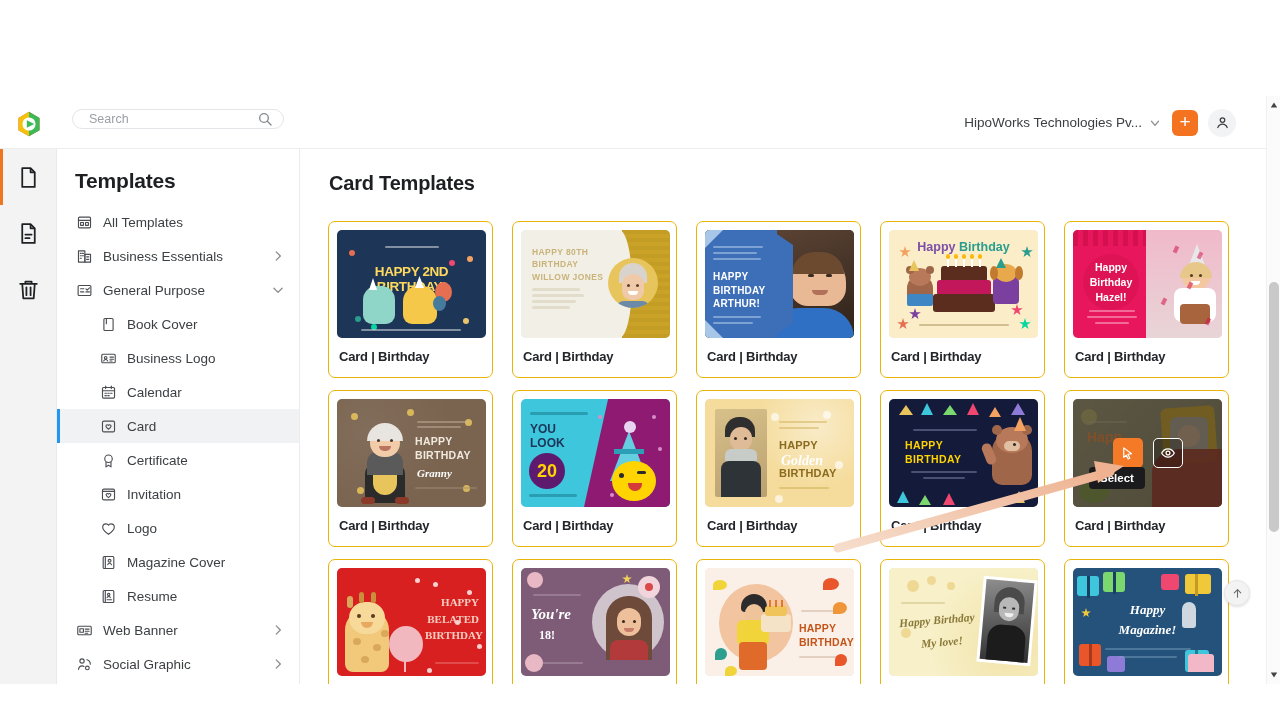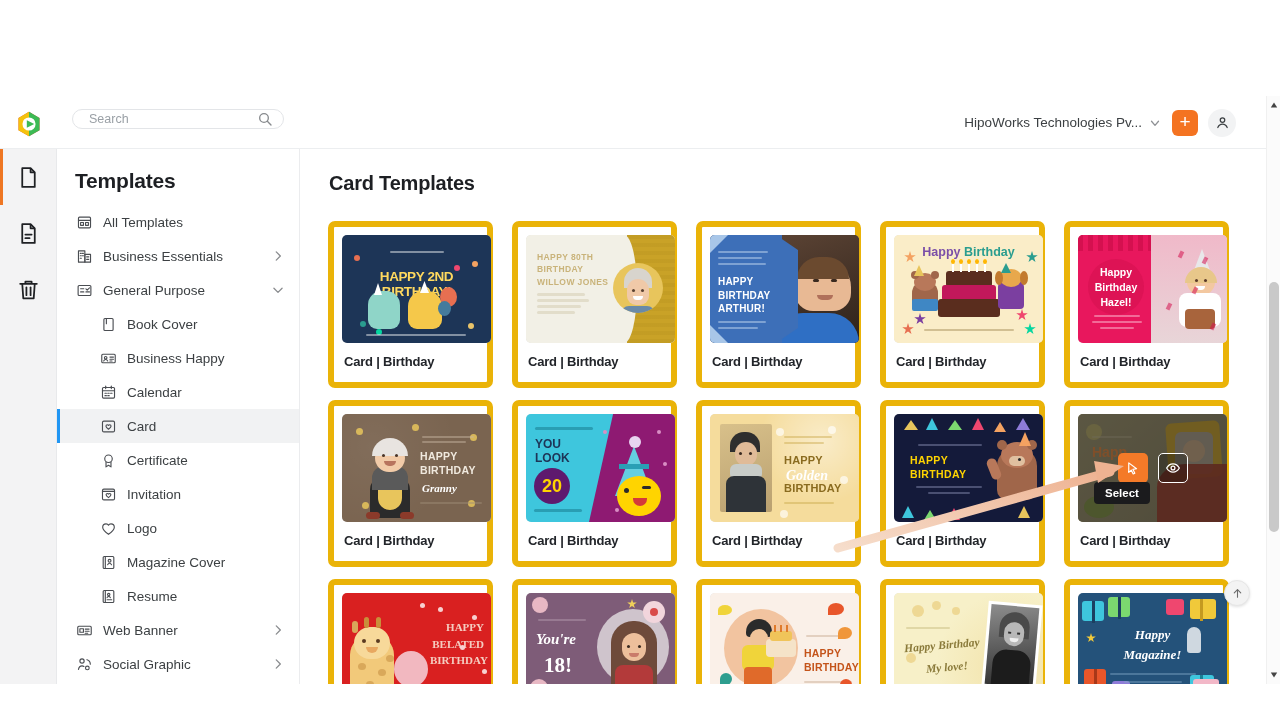--- a/index.html
+++ b/index.html
@@ -134,21 +134,21 @@
   }
   .grid {
     position: absolute; left: 28px; top: 72px;
     width: 920px;
     display: flex; flex-wrap: wrap;
     gap: 0px 0px;
   }
   .tcard {
     width: 165px; margin-right: 19px; margin-bottom: 12px;
     background: #fff;
-    border: 6px solid #eab308;
+    border: 1px solid #eab308;
     border-radius: 7px;
     padding: 8px 8px 0 8px;
     position: relative;
     cursor: pointer;
   }
   .tcard.last { margin-right: 0; }
   .thumb {
     width: 149px; height: 108px;
     border-radius: 5px; overflow: hidden;
     position: relative; background: #ddd;
@@ -363,21 +363,21 @@
           <span class="ni-icon">
             <svg viewBox="0 0 24 24" width="17" height="17" fill="none" stroke="#4a4d52" stroke-width="1.6" stroke-linejoin="round" stroke-linecap="round">
               <rect x="2.5" y="6" width="19" height="12" rx="1.5"></rect>
               <circle cx="8" cy="11" r="1.8"></circle>
               <path d="M5.2 15.4c.6-1.3 1.6-2 2.8-2s2.2.7 2.8 2"></path>
               <line x1="14" y1="10" x2="19" y2="10"></line>
               <line x1="14" y1="13" x2="19" y2="13"></line>
               <line x1="14" y1="15.6" x2="17" y2="15.6"></line>
             </svg>
           </span>
-          <span>Business Happy</span>
+          <span>Business Logo</span>
         </div>
         <div class="nav-item sub">
           <span class="ni-icon">
             <svg viewBox="0 0 24 24" width="17" height="17" fill="none" stroke="#4a4d52" stroke-width="1.6" stroke-linejoin="round" stroke-linecap="round">
               <rect x="3.5" y="5" width="17" height="15" rx="1.5"></rect>
               <line x1="3.5" y1="9.5" x2="20.5" y2="9.5"></line>
               <line x1="8" y1="3" x2="8" y2="6.5"></line>
               <line x1="16" y1="3" x2="16" y2="6.5"></line>
               <line x1="7" y1="13" x2="9" y2="13"></line>
               <line x1="11" y1="13" x2="13" y2="13"></line>
@@ -797,21 +797,21 @@
    <div style="position:absolute;right:6px;top:16px;width:72px;height:76px;background:#cfc4cc;border-radius:50%"></div>
    <div style="position:absolute;right:18px;top:28px;width:46px;height:64px;background:#6e4a3a;border-radius:22px 22px 0 0;overflow:hidden">
      <div style="position:absolute;left:11px;top:12px;width:24px;height:28px;background:#edbf9b;border-radius:12px"></div>
      <div style="position:absolute;left:16px;top:24px;width:3px;height:3px;background:#3a2a20;border-radius:50%"></div>
      <div style="position:absolute;left:27px;top:24px;width:3px;height:3px;background:#3a2a20;border-radius:50%"></div>
      <div style="position:absolute;left:18px;top:32px;width:10px;height:4px;background:#c97b6a;border-radius:0 0 5px 5px"></div>
      <div style="position:absolute;left:4px;top:44px;width:38px;height:24px;background:#b33a3a;border-radius:8px 8px 0 0"></div>
    </div>
    <div class="blur-line" style="color:#b79fb2;left:12px;top:26px;width:48px;height:2px"></div>
    <div class="art-txt" style="left:10px;top:38px;font-size:15px;color:#fff;font-style:italic;font-family:'Liberation Serif',serif">You're</div>
-   <div class="art-txt" style="left:18px;top:60px;font-size:21px;color:#fff;font-family:'Liberation Serif',serif">18!</div>
+   <div class="art-txt" style="left:18px;top:60px;font-size:12px;color:#fff;font-family:'Liberation Serif',serif">18!</div>
    <div class="blur-line" style="color:#b79fb2;left:12px;top:94px;width:50px;height:2px"></div>
    <div style="position:absolute;right:10px;top:8px;width:22px;height:22px;background:#f2d5dc;border-radius:50%"></div>
    <div style="position:absolute;right:17px;top:15px;width:8px;height:8px;background:#d94a4a;border-radius:50%"></div>
    <div style="position:absolute;left:6px;top:4px;width:16px;height:16px;background:#e8b8c4;border-radius:50%"></div>
    <div style="position:absolute;left:4px;top:86px;width:18px;height:18px;background:#e8b8c4;border-radius:50%"></div>
    <div style="position:absolute;right:38px;top:6px;width:10px;height:10px;background:#f0cf5a;clip-path:polygon(50% 0,61% 35%,98% 35%,68% 57%,79% 91%,50% 70%,21% 91%,32% 57%,2% 35%,39% 35%)"></div>
  </div>
           </div>
           <div class="tcard-label">Card | Birthday</div>
         </div>

